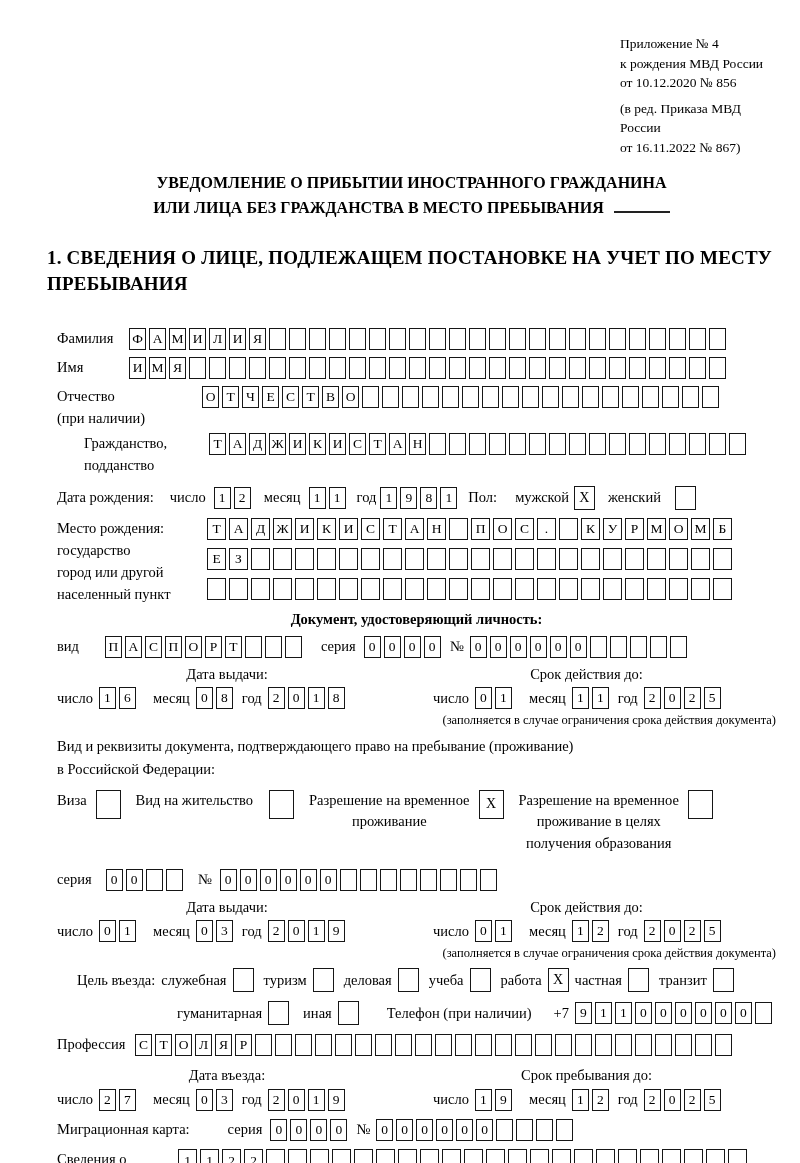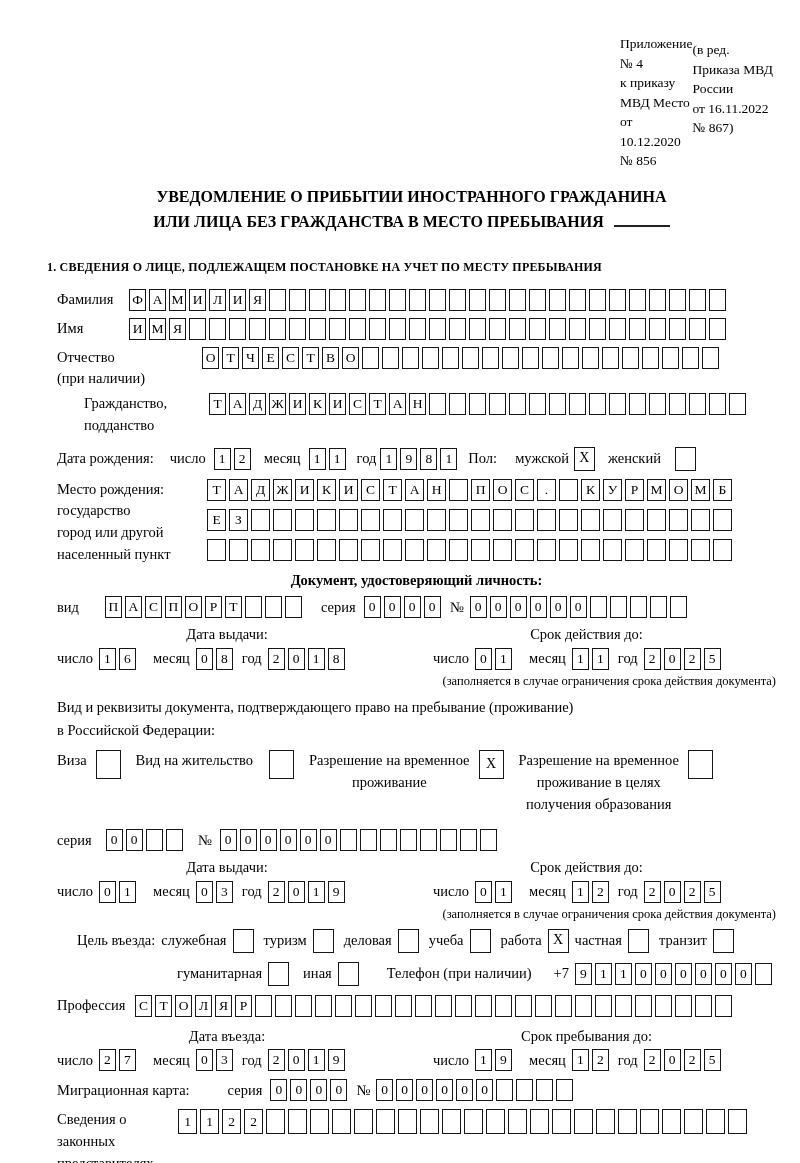--- a/index.html
+++ b/index.html
@@ -1,25 +1,25 @@
 <!DOCTYPE html>
 <html><head>
 <meta charset="utf-8">
 <style>
   html,body{margin:0;padding:0;background:#ffffff;}
   .page{width:800px;height:1163px;box-sizing:border-box;background:#fff;
         font-family:"Liberation Serif","DejaVu Serif",serif;color:#000;
         padding:34px 24px 10px 57px;overflow:hidden;font-size:14.5px;line-height:1.35;}
-  .top-right{display:flex;flex-direction:row;align-items:flex-start;margin-left:563px;}
+  .top-right{display:flex;flex-direction:column;align-items:flex-start;margin-left:563px;}
   .appendix div{font-size:13.5px;line-height:1.45;}
   .appendix.second{margin-top:6px;}
   .forma{font-weight:bold;font-size:15px;margin:26px 0 0 86px;letter-spacing:.5px;}
   .title{font-weight:bold;text-align:center;font-size:16px;line-height:1.55;margin:14px 0 0 -10px;}
   .uline{display:inline-block;width:56px;border-bottom:2px solid #222;height:14px;margin-left:10px;}
-  .sec-head{font-weight:bold;font-size:12px;margin:24px 0 14px -10px;letter-spacing:.2px;}
+  .sec-head{font-weight:bold;font-size:19px;margin:24px 0 32px -10px;letter-spacing:.2px;}
   .frow{display:flex;align-items:flex-start;margin-bottom:7px;}
   .flabel{flex:none;white-space:pre-line;line-height:1.5;}
   .w72{min-width:72px}.w145{min-width:145px}.w125{min-width:125px}.w121{min-width:121px}
   .cells{display:inline-flex;flex:none;}
   .cb{width:15px;height:20px;border:1.6px solid #161616;margin-right:3px;flex:none;
       display:inline-flex;align-items:center;justify-content:center;font-size:13.5px;background:#fff;}
   .cb.wide{width:17px;}
   .cb.big{width:17px;height:23px;}
   .box{width:19px;height:22px;border:1.6px solid #161616;flex:none;background:#fff;
        display:inline-flex;align-items:center;justify-content:center;font-size:14px;}
@@ -47,21 +47,21 @@
   .phone{display:flex;align-items:center;}
 </style>
 </head>
 <body>
 
 <div class="page">
 
   <div class="top-right">
     <div class="appendix">
       <div>Приложение № 4</div>
-      <div>к приказу МВД Место</div>
+      <div>к рождения МВД России</div>
       <div>от 10.12.2020 № 856</div>
     </div>
     <div class="appendix second">
       <div>(в ред. Приказа МВД России</div>
       <div>от 16.11.2022 № 867)</div>
     </div>
   </div>
 
   <div class="title">
     <div>УВЕДОМЛЕНИЕ О ПРИБЫТИИ ИНОСТРАННОГО ГРАЖДАНИНА</div>

